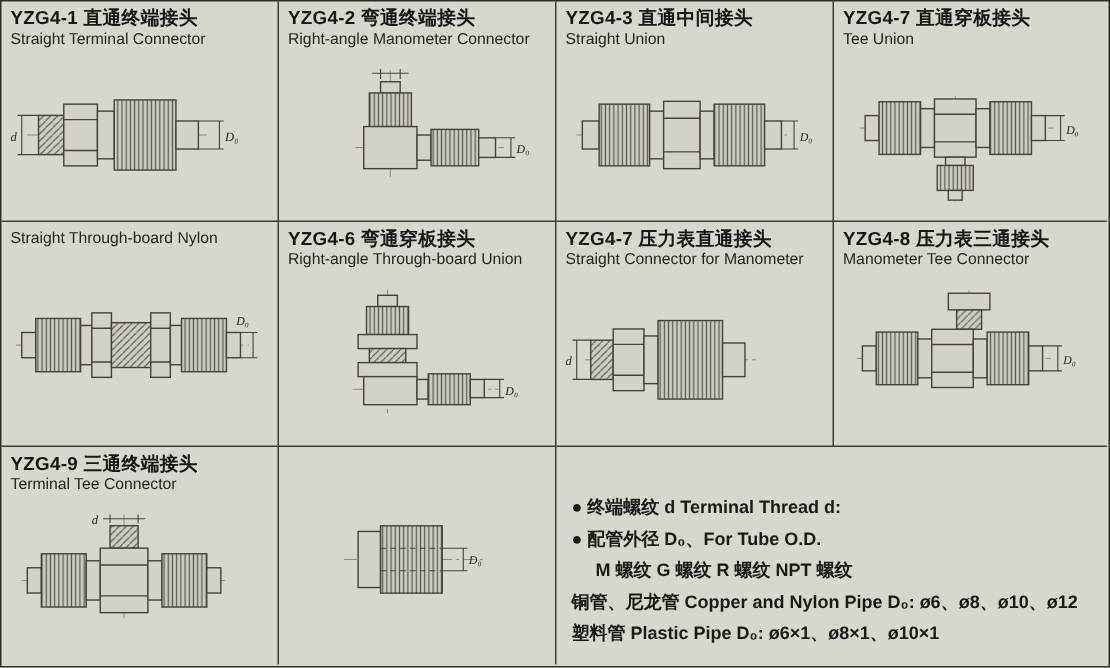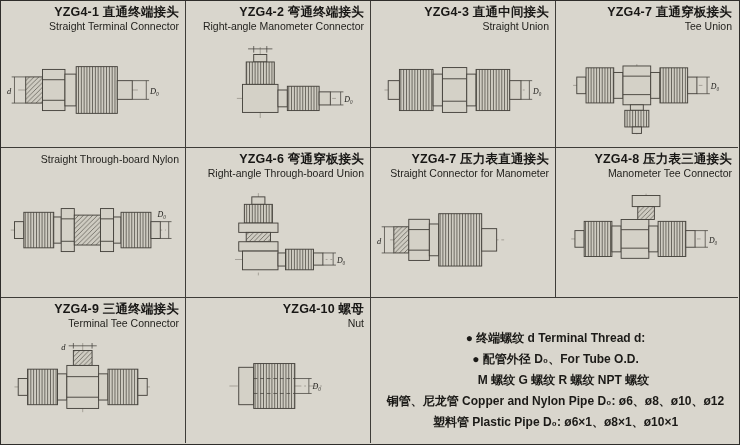--- a/index.html
+++ b/index.html
@@ -20,31 +20,30 @@
     border-right: 1px solid #3e3c38;
     border-bottom: 1px solid #3e3c38;
     padding: 4px 6px 0 6px;
     overflow: hidden;
     display: flex;
     flex-direction: column;
   }
   .cell.last-col { border-right: none; }
   .cell.last-row { border-bottom: none; }
 
-  .cell-head { line-height: 1.15; flex: 0 0 auto; text-align: right; }
+  .cell-head { line-height: 1.15; flex: 0 0 auto; }
   .code-cn { font-size: 12.5px; font-weight: bold; color: #181715; letter-spacing: .2px; white-space: nowrap; }
   .en { font-size: 10.5px; color: #24231f; margin-top: 1px; white-space: nowrap; }
 
   .drawing { flex: 1; display: flex; align-items: center; justify-content: center; }
   svg text { font-family: "Liberation Serif", "DejaVu Serif", serif; font-style: italic; fill: #23221f; }
 
   .notes {
     grid-column: 3 / 5;
     padding: 30px 8px 0 10px;
-    align-items: center;
   }
   .note-line {
     font-size: 12px;
     font-weight: 600;
     color: #1b1a17;
     line-height: 21px;
     white-space: nowrap;
   }
   .note-line.indent { padding-left: 16px; }
 </style>
@@ -335,24 +334,20 @@
               <line x1="91" y1="10" x2="91" y2="4"></line>
               <line x1="66" y1="7" x2="96" y2="7"></line>
           </g>
         </g>
         <text x="58" y="11" font-size="9">d</text>
       </svg>
     </div>
   </div>
 
   <div class="cell last-row">
-    <div class="cell-head">
-      <div class="code-cn"><span>YZG4-10</span> <span>螺母</span></div>
-      <div class="en">Nut</div>
-    </div>
     <div class="drawing">
       <svg width="176" height="96" viewBox="0 0 184 100">
         <g stroke="#45423c" fill="none" stroke-width="1">
           <line x1="40" y1="50" x2="140" y2="50" stroke="#8a867c" stroke-width="0.7" stroke-dasharray="9 3 2 3"></line>
           <rect x="50" y="30" width="16" height="40" fill="#d4d1c7"></rect>
           <rect x="66" y="26" width="44" height="48" fill="url(#p-knurl)"></rect>
           <line x1="66" y1="42" x2="110" y2="42" stroke-dasharray="4 3" stroke-width="0.8"></line>
           <line x1="66" y1="58" x2="110" y2="58" stroke-dasharray="4 3" stroke-width="0.8"></line>
           <g stroke-width="0.8">
             <line x1="110" y1="42" x2="128" y2="42"></line>

